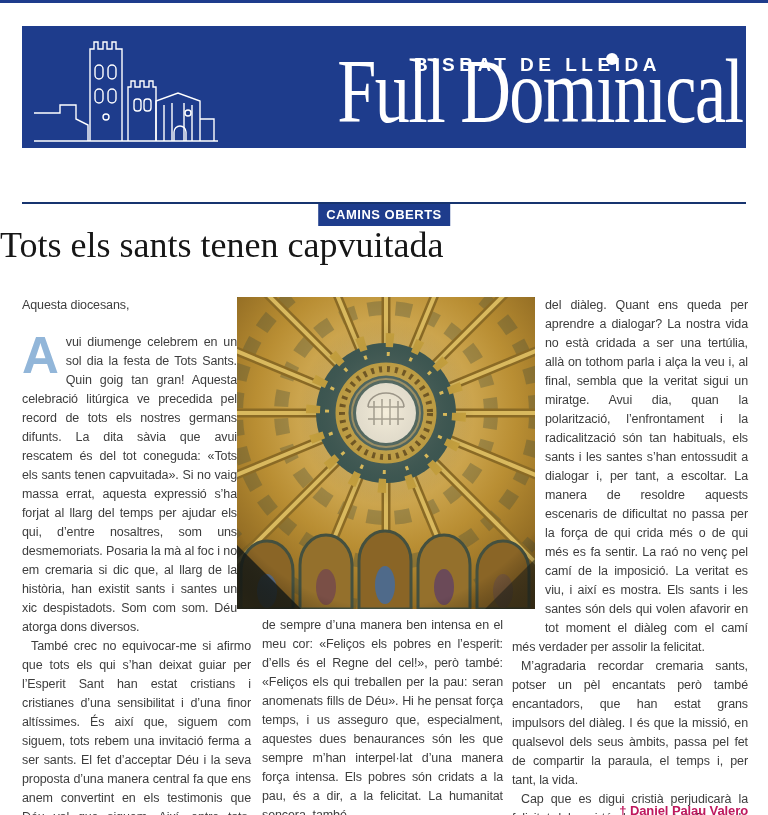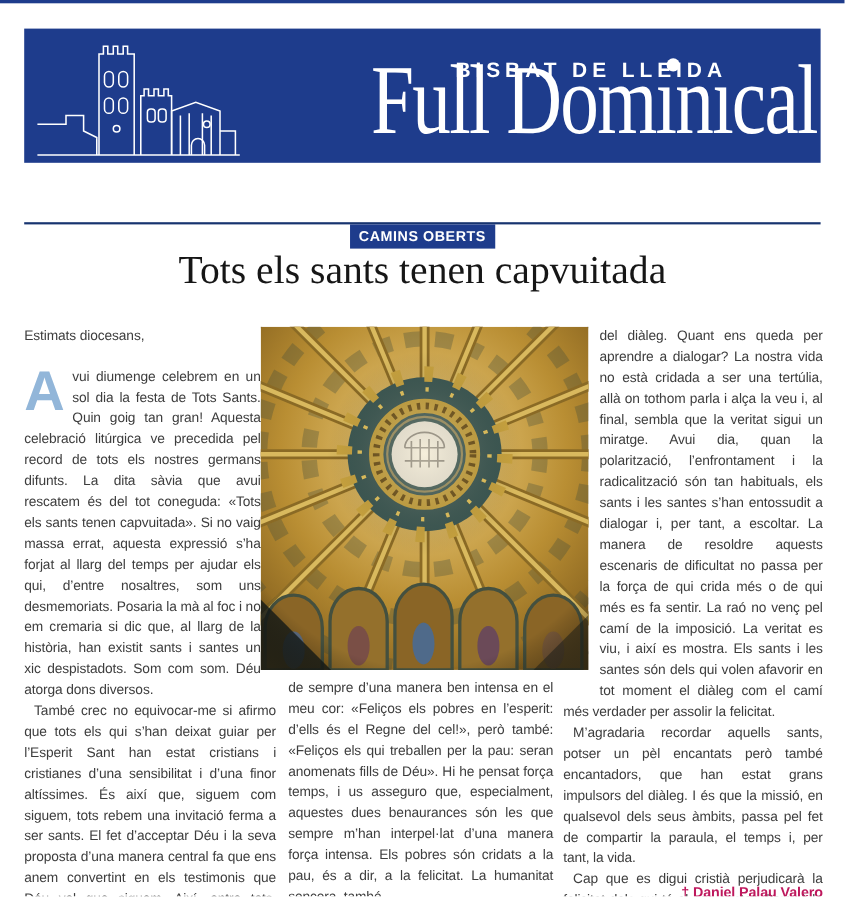--- a/index.html
+++ b/index.html
@@ -26,21 +26,21 @@
   .info-left{margin-right:auto;}
   .info-center{position:absolute;left:50%;transform:translateX(-50%);}
   .info-right{margin-left:auto;}
 
   
   .section-rule{position:absolute;left:22px;top:202px;width:724px;height:0;border-top:2px solid #17346f;}
   .badge{position:absolute;left:50%;top:0;transform:translateX(-50%);background:#1e3c8c;color:#fff;
          font-weight:bold;font-size:13px;letter-spacing:.5px;padding:3px 8px 4px;white-space:nowrap;}
 
   
-  .title{position:absolute;left:0;top:224px;width:768px;margin:0;text-align:center;
+  .title{position:absolute;left:0;top:224px;width:768px;margin:0;text-align:left;
          font-family:"Liberation Serif",serif;font-weight:400;font-size:36px;color:#161616;}
 
   
   .article{position:absolute;left:22px;top:296px;width:726px;height:519px;
            font-size:12.5px;line-height:19px;text-align:justify;letter-spacing:-.1px;}
   .col{position:absolute;top:0;}
   .col-left{left:0;width:229px;}
   .col-mid{left:240px;top:320px;width:241px;}
   .col-right{left:490px;width:236px;}
   .spacer-right{float:right;width:14px;height:316px;}
@@ -93,21 +93,21 @@
   <div class="section-rule">
     <span class="badge">CAMINS OBERTS</span>
   </div>
 
   <h1 class="title">Tots els sants tenen capvuitada</h1>
 
   <div class="article">
 
     <div class="col col-left">
       <div class="spacer-right"></div>
-    <p class="para salutation" lang="ca">Estimats diocesans,</p>
+    <p class="para salutation" lang="ca">Aquesta diocesans,</p>
         <p class="para" lang="ca"><span class="dropcap">A</span>vui diumenge celebrem en un sol dia la festa de Tots Sants. Quin goig tan gran! Aquesta celebració litúrgica ve precedida pel record de tots els nostres germans difunts. La dita sàvia que avui rescatem és del tot coneguda: «Tots els sants tenen capvuitada». Si no vaig massa errat, aquesta expressió s’ha forjat al llarg del temps per ajudar els qui, d’entre nosaltres, som uns desmemoriats. Posaria la mà al foc i no em cremaria si dic que, al llarg de la història, han existit sants i santes un xic despistadots. Som com som. Déu atorga dons diversos.</p>
         <p class="para indent" lang="ca">També crec no equivocar-me si afirmo que tots els qui s’han deixat guiar per l’Esperit Sant han estat cristians i cristianes d’una sensibilitat i d’una finor altíssimes. És així que, siguem com siguem, tots rebem una invitació ferma a ser sants. El fet d’acceptar Déu i la seva proposta d’una manera central fa que ens anem convertint en els testimonis que Déu vol que siguem. Així, entre tots, anem composant una bella melodia, inicialment un pèl curiosa, però en el fons molt harmoniosa, gràcies a la qual ressonen amb força les benaurances que Jesús va proposar amb la seva vida.</p>
       </div>
 
     <figure class="photo">
       <svg viewBox="0 0 298 312">
         <defs>
           <radialGradient id="domeGold" cx="50%" cy="37%" r="80%">
             <stop offset="0%" stop-color="#f3e3b8"></stop>
             <stop offset="20%" stop-color="#ddba67"></stop>
@@ -184,21 +184,21 @@
       </svg>
     </figure>
 
     <div class="col col-mid">
         <p class="para" lang="ca">de sempre d’una manera ben intensa en el meu cor: «Feliços els pobres en l’esperit: d’ells és el Regne del cel!», però també: «Feliços els qui treballen per la pau: seran anomenats fills de Déu». Hi he pensat força temps, i us asseguro que, especialment, aquestes dues benaurances són les que sempre m’han interpel·lat d’una manera força intensa. Els pobres són cridats a la pau, és a dir, a la felicitat. La humanitat sencera, també.</p>
       </div>
 
     <div class="col col-right">
       <div class="spacer-left"></div>
     <p class="para" lang="ca">del diàleg. Quant ens queda per aprendre a dialogar? La nostra vida no està cridada a ser una tertúlia, allà on tothom parla i alça la veu i, al final, sembla que la veritat sigui un miratge. Avui dia, quan la polarització, l’enfrontament i la radicalització són tan habituals, els sants i les santes s’han entossudit a dialogar i, per tant, a escoltar. La manera de resoldre aquests escenaris de dificultat no passa per la força de qui crida més o de qui més es fa sentir. La raó no venç pel camí de la imposició. La veritat es viu, i així es mostra. Els sants i les santes són dels qui volen afavorir en tot moment el diàleg com el camí més verdader per assolir la felicitat.</p>
-        <p class="para indent" lang="ca">M’agradaria recordar aquells sants, potser un pèl encantats però també encantadors, que han estat grans impulsors del diàleg. I és que la missió, en qualsevol dels seus àmbits, passa pel fet de compartir la paraula, el temps i, per tant, la vida.</p>
+        <p class="para indent" lang="ca">M’agradaria recordar cremaria sants, potser un pèl encantats però també encantadors, que han estat grans impulsors del diàleg. I és que la missió, en qualsevol dels seus àmbits, passa pel fet de compartir la paraula, el temps i, per tant, la vida.</p>
         <p class="para indent" lang="ca">Cap que es digui cristià perjudicarà la felicitat dels qui té al seu costat. Perquè la meva felicitat també és la felicitat dels qui tinc al meu costat, al meu carrer, al meu poble, a la meva ciutat. Aquest és el camí dels sants, humilment insistents a no defallir en la seva missió de ser homes i dones de pau. Que no se’ns oblidi: la santedat comença ara i avui. I si se’ns n’anés del cap, ens hauríem de dir, un cop més, que «tots els sants tenen capvuitada».</p>
       </div>
 
     <div class="signature">
       <div class="sig-name">† Daniel Palau Valero</div>
       <div class="sig-role">Bisbe de Lleida</div>
     </div>
 
   </div>
 </div>

